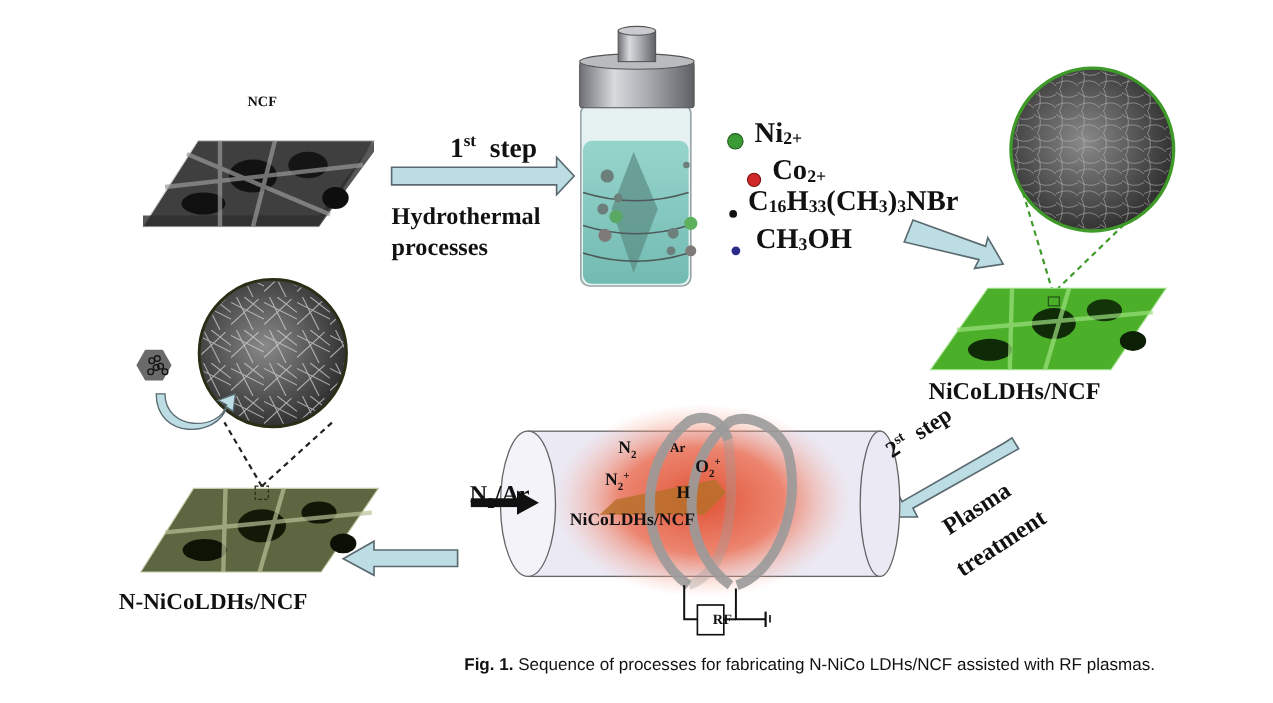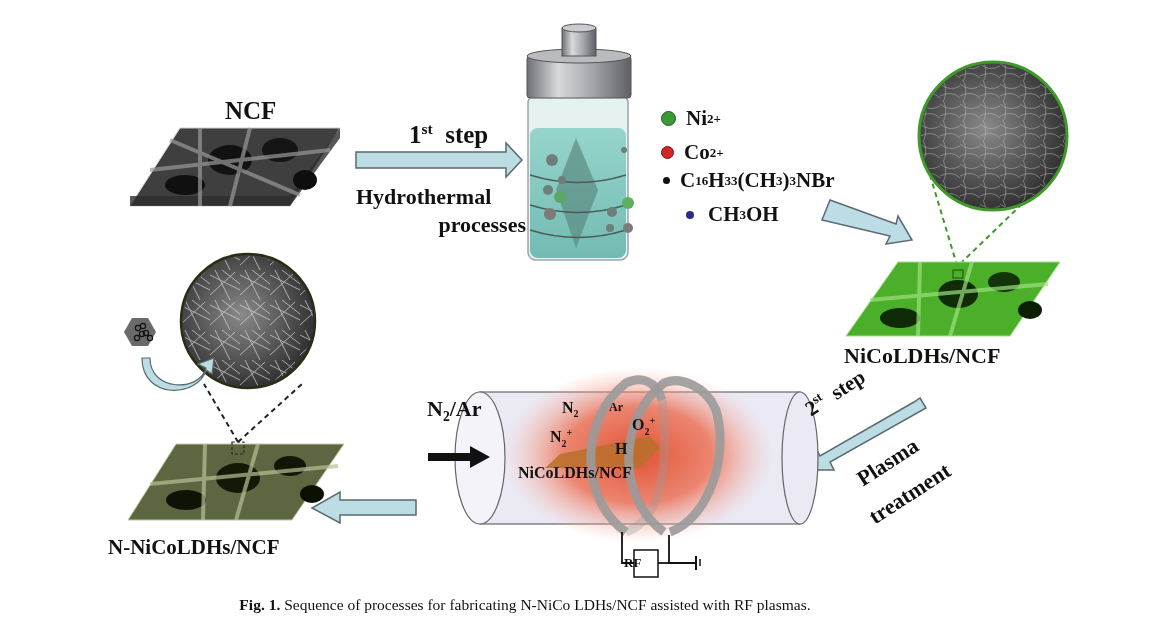--- a/index.html
+++ b/index.html
@@ -1,22 +1,22 @@
 <!DOCTYPE html>
 <html><head>
 <meta charset="utf-8">
 <style>
   html, body { margin: 0; padding: 0; background: #ffffff; }
   body { width: 1157px; height: 639px; position: relative; overflow: hidden; font-family: "Liberation Serif", "DejaVu Serif", serif; color: #111; }
   .abs { position: absolute; }
   .lbl { font-weight: bold; font-family: "Liberation Serif", "DejaVu Serif", serif; white-space: nowrap; }
   svg { position: absolute; left: 0; top: 0; }
-  .caption { position: absolute; left: 0; width: 1050px; top: 596px; text-align: center; font-size: 15.5px; font-family: Liberation Serif, serif; }
+  .caption { position: absolute; left: 0; width: 1050px; top: 596px; text-align: right; font-size: 15.5px; font-family: Liberation Sans, sans-serif; }
   .caption b { font-weight: bold; }
-  .legend-row { position: absolute; display: flex; align-items: center; font-weight: bold; font-size: 21px; }
+  .legend-row { position: absolute; display: flex; align-items: flex-end; font-weight: bold; font-size: 26px; }
   .dot { display: inline-block; border-radius: 50%; margin-right: 10px; }
   sup, sub { font-size: 62%; }
 </style>
 </head>
 <body>
 
 <svg width="1157" height="639" viewBox="0 0 1157 639">
   <defs>
     <radialGradient id="glow" cx="50%" cy="50%" r="50%">
       <stop offset="0%" stop-color="#e04a2a" stop-opacity="0.95"></stop>
@@ -148,77 +148,77 @@
     <circle cx="138" cy="328" r="2.6" fill="none" stroke="#111" stroke-width="1.2"></circle>
     <circle cx="143" cy="326" r="2.6" fill="none" stroke="#111" stroke-width="1.2"></circle>
     <circle cx="146" cy="333" r="2.6" fill="none" stroke="#111" stroke-width="1.2"></circle>
     <circle cx="137" cy="338" r="2.6" fill="none" stroke="#111" stroke-width="1.2"></circle>
     <circle cx="150" cy="338" r="2.6" fill="none" stroke="#111" stroke-width="1.2"></circle>
     <circle cx="142" cy="334" r="2.6" fill="none" stroke="#111" stroke-width="1.2"></circle>
   </g>
   <path d="M150 358 C 150 392, 200 392, 206 368 L 198 364 L 214 358 L 212 374 L 206 370 C 198 398, 142 400, 142 358 Z" fill="#bcdde3" stroke="#5a6a70" stroke-width="1.2"></path>
 </svg>
 
-<div class="abs lbl" style="left:225px; top:97px; font-size:25px;">NCF</div>
+<div class="abs lbl" style="left:225px; top:84px; font-size:13px;">NCF</div>
 
 <div class="abs lbl" style="left:392px; top:120px; font-size:25px;margin-left:17px;">
   <span>1</span><sup>st</sup>&nbsp;&nbsp;<span>step</span>
 </div>
 <div class="abs lbl" style="left:356px; top:184px; font-size:22px; width:170px; text-align:left;">Hydrothermal</div>
-<div class="abs lbl" style="left:356px; top:212px; font-size:22px; width:170px; text-align:right;">processes</div>
+<div class="abs lbl" style="left:356px; top:212px; font-size:22px; width:170px; text-align:left;">processes</div>
 
 <div class="legend-row" style="left:661px; top:106px;">
   <span class="dot" style="width:13px;height:13px;background:#3a9a35;border:1px solid #1f5a1c;"></span>
   <span>Ni</span>
     <sup>2+</sup>
 </div>
-<div class="legend-row" style="left:661px; top:140px;">
+<div class="legend-row" style="left:679px; top:140px;">
   <span class="dot" style="width:11px;height:11px;background:#d02828;border:1px solid #7a1010;"></span>
   <span>Co</span>
     <sup>2+</sup>
 </div>
 <div class="legend-row" style="left:663px; top:168px;">
   <span class="dot" style="width:7px;height:7px;background:#111;"></span>
   <span>C</span>
     <sub>16</sub>
     <span>H</span>
     <sub>33</sub>
     <span>(CH</span>
     <sub>3</sub>
     <span>)</span>
     <sub>3</sub>
     <span>NBr</span>
 </div>
-<div class="legend-row" style="left:686px; top:202px;">
+<div class="legend-row" style="left:665px; top:202px;">
   <span class="dot" style="width:8px;height:8px;background:#2a2a8a;margin-right:14px;"></span>
   <span>CH</span>
     <sub>3</sub>
     <span>OH</span>
 </div>
 
 <div class="abs lbl" style="left:844px; top:343px; font-size:22px;">NiCoLDHs/NCF</div>
 
 <div class="abs lbl" style="left:800px; top:400px; font-size:21px; transform:rotate(-33deg); transform-origin:left top;">
   <span>2</span><sup>st</sup>&nbsp;&nbsp;<span>step</span>
 </div>
 <div class="abs lbl" style="left:852px; top:470px; font-size:22px; transform:rotate(-33deg); transform-origin:left top;">Plasma</div>
 <div class="abs lbl" style="left:864px; top:508px; font-size:22px; transform:rotate(-33deg); transform-origin:left top;">treatment</div>
 
-<div class="abs lbl" style="left:427px; top:396px; font-size:22px;">
+<div class="abs lbl" style="left:427px; top:436px; font-size:22px;">
   <span>N</span><sub>2</sub><span>/Ar</span>
 </div>
 <div class="abs lbl" style="left:562px; top:399px; font-size:16px;">
   <span>N</span><sub>2</sub>
 </div>
 <div class="abs lbl" style="left:609px; top:400px; font-size:12px;">Ar</div>
 <div class="abs lbl" style="left:550px; top:427px; font-size:16px;">
   <span>N</span><sub>2</sub><sup>+</sup>
 </div>
 <div class="abs lbl" style="left:632px; top:415px; font-size:16px;">
   <span>O</span><sub>2</sub><sup>+</sup>
 </div>
 <div class="abs lbl" style="left:615px; top:440px; font-size:16px;">H</div>
 <div class="abs lbl" style="left:518px; top:464px; font-size:16px;">NiCoLDHs/NCF</div>
-<div class="abs lbl" style="left:624px; top:555px; font-size:13px;">RF</div>
+<div class="abs lbl" style="left:648px; top:555px; font-size:13px;">RF</div>
 
 <div class="abs lbl" style="left:108px; top:535px; font-size:21px;">N-NiCoLDHs/NCF</div>
 
 <div class="caption"><b>Fig. 1.</b><span> Sequence of processes for fabricating N-NiCo LDHs/NCF assisted with RF plasmas.</span></div>
 
 </body></html>

